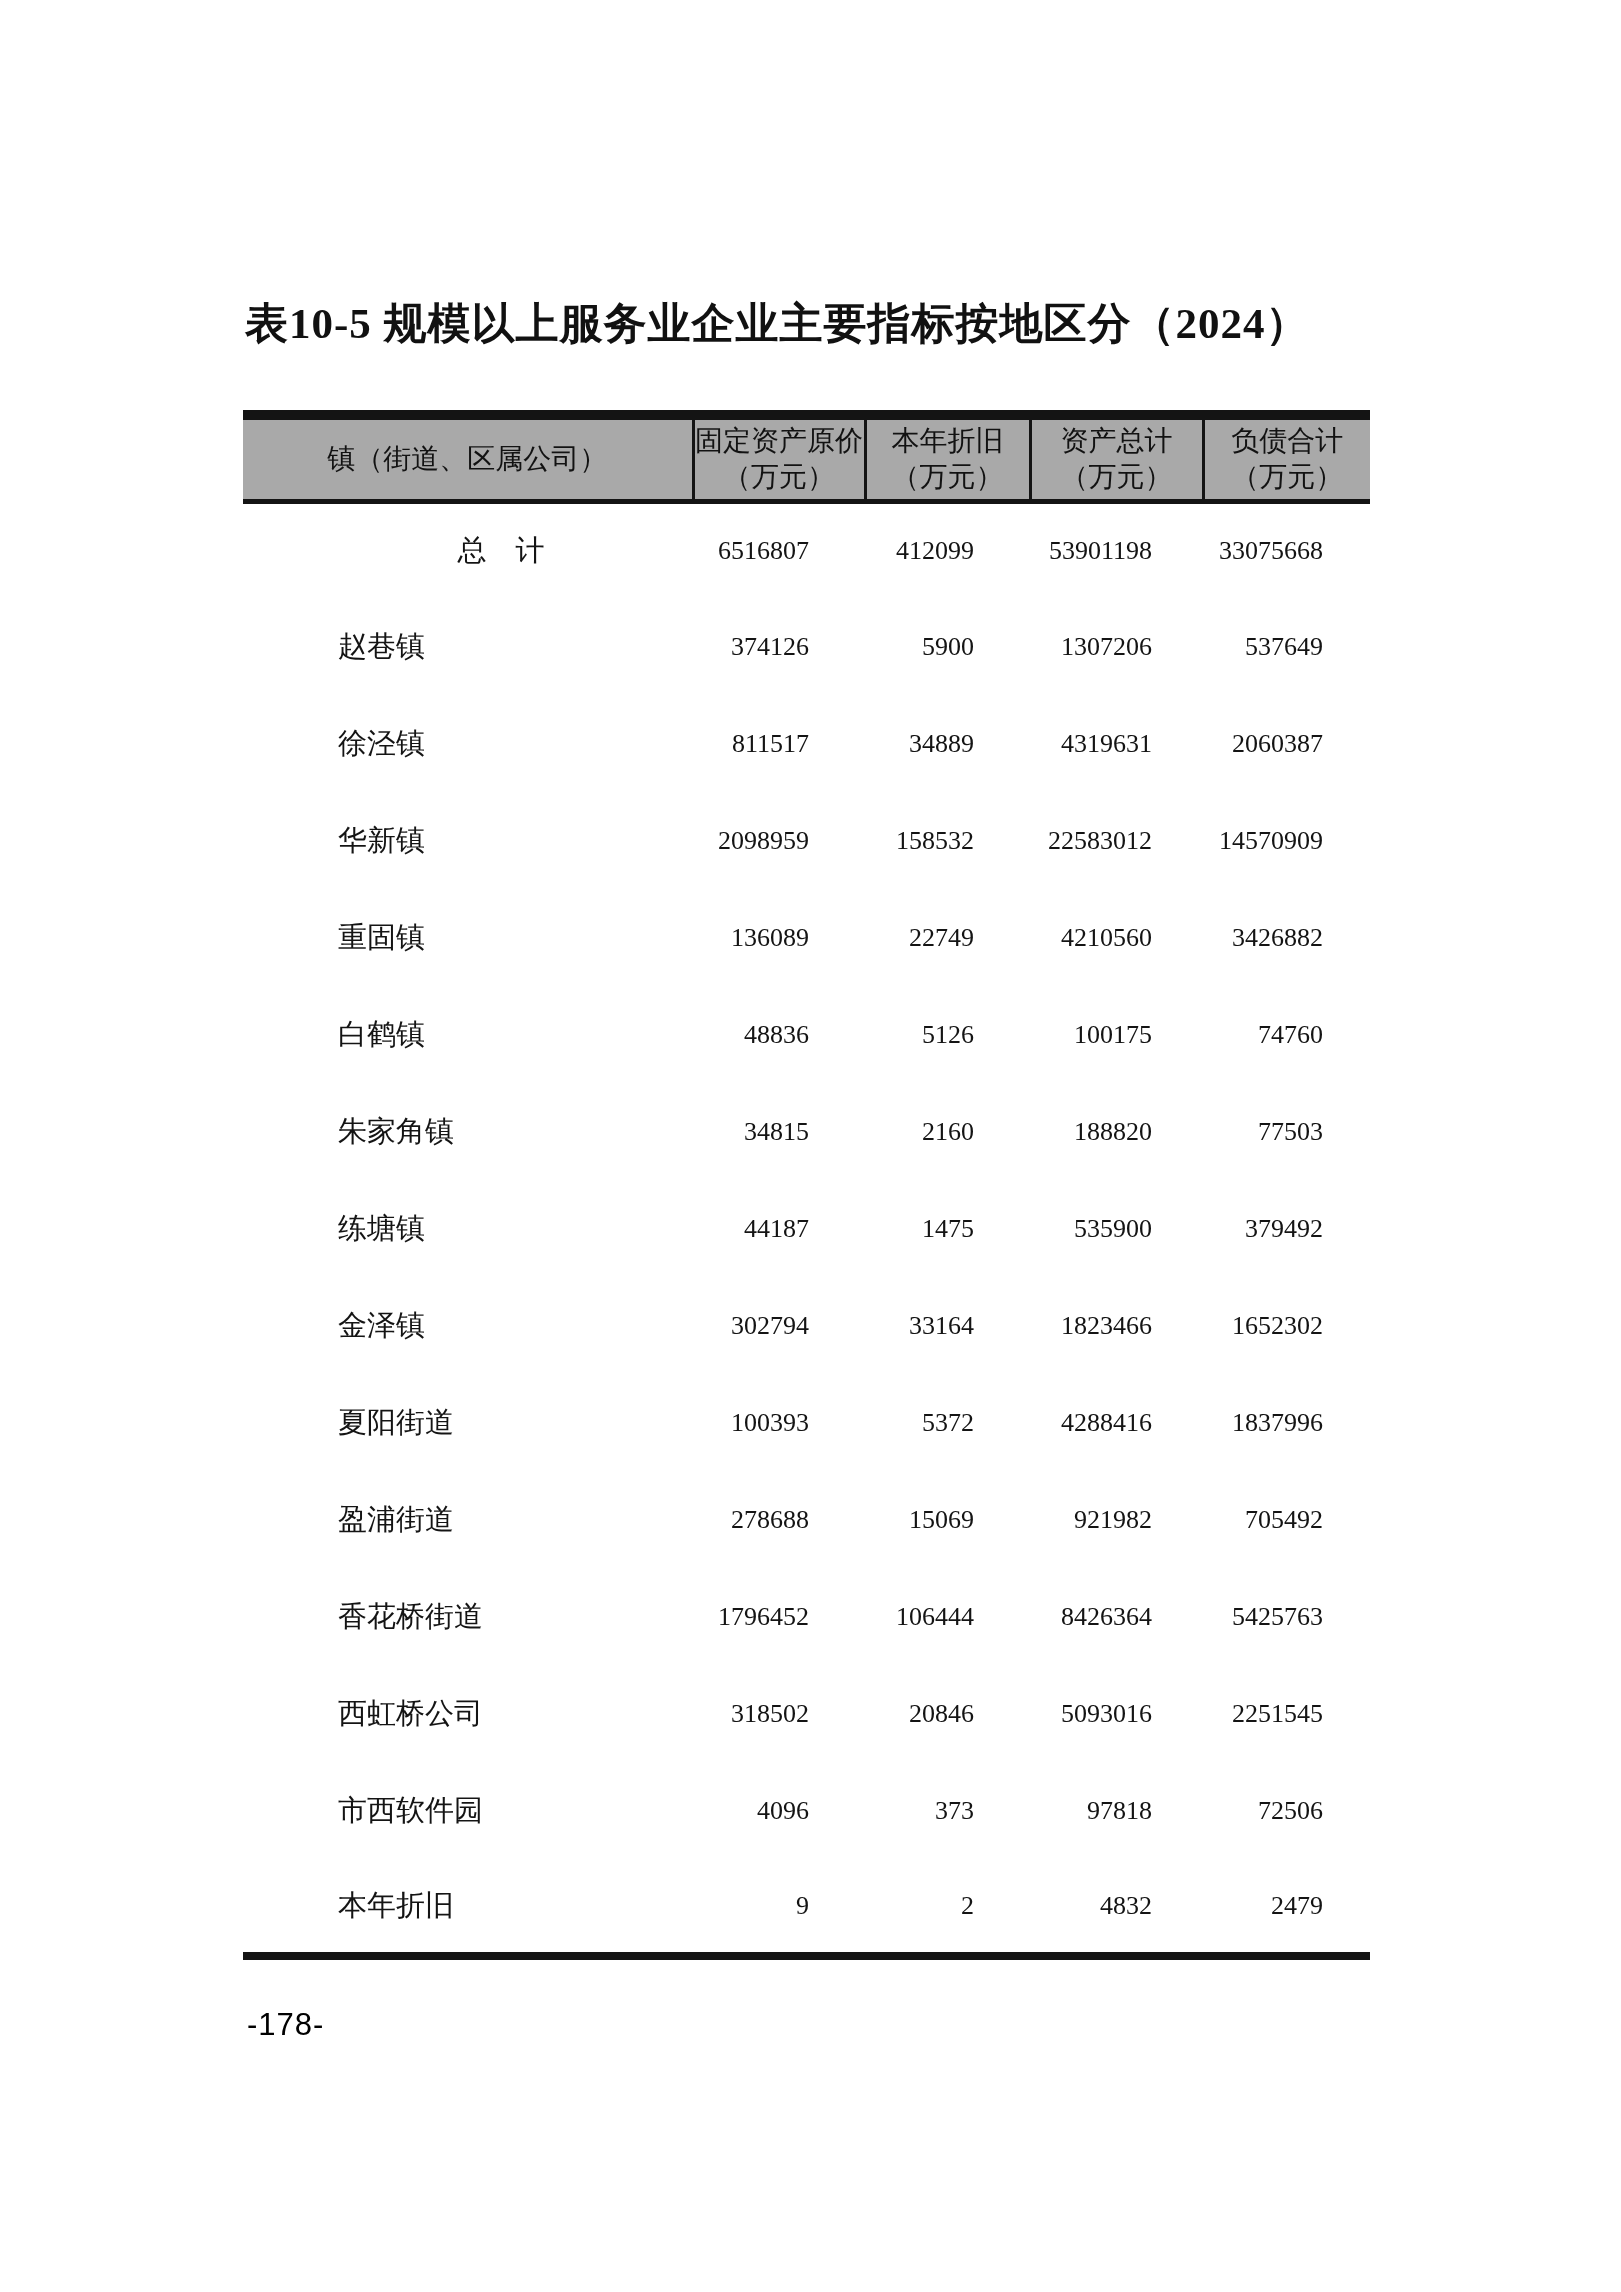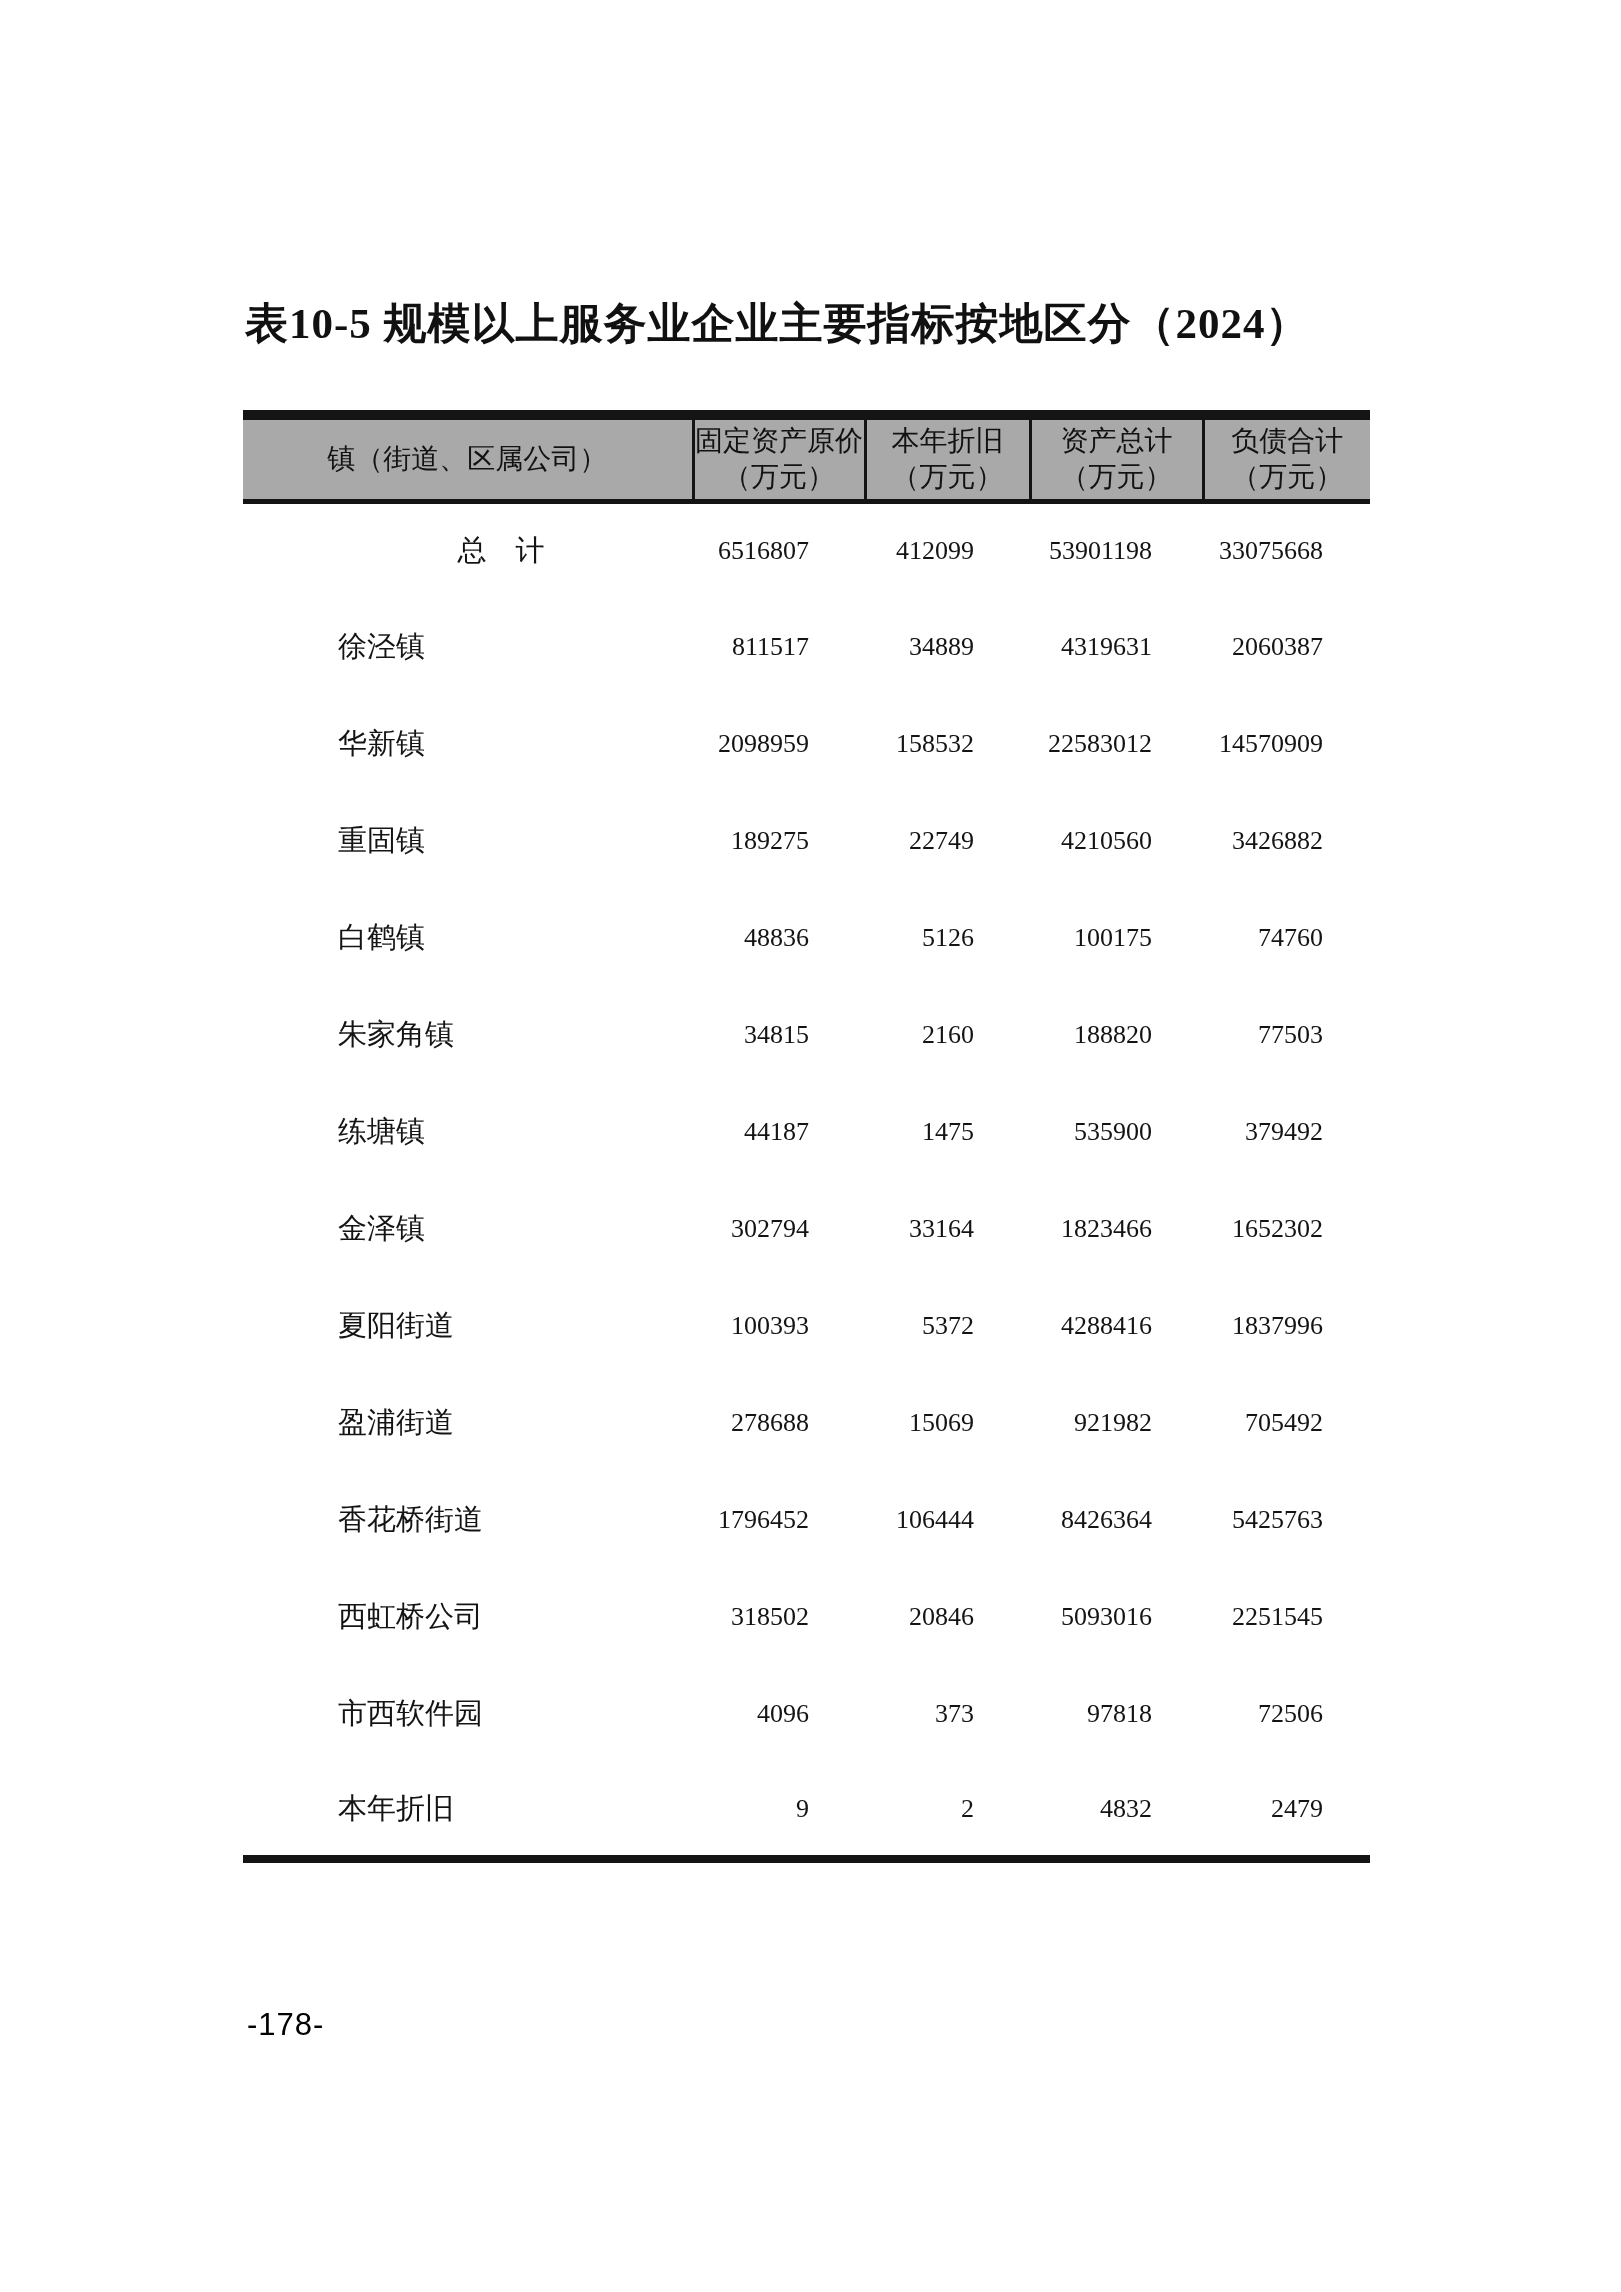--- a/index.html
+++ b/index.html
@@ -84,36 +84,43 @@
   </thead>
   <tbody>
     <tr class="total">
       <td class="name">总　计</td>
       <td class="num">6516807</td>
       <td class="num">412099</td>
       <td class="num">53901198</td>
       <td class="num">33075668</td>
     </tr>
     <tr>
+      <td class="name">赵巷镇</td>
+      <td class="num">374126</td>
+      <td class="num">5900</td>
+      <td class="num">1307206</td>
+      <td class="num">537649</td>
+    </tr>
+    <tr>
       <td class="name">徐泾镇</td>
       <td class="num">811517</td>
       <td class="num">34889</td>
       <td class="num">4319631</td>
       <td class="num">2060387</td>
     </tr>
     <tr>
       <td class="name">华新镇</td>
       <td class="num">2098959</td>
       <td class="num">158532</td>
       <td class="num">22583012</td>
       <td class="num">14570909</td>
     </tr>
     <tr>
       <td class="name">重固镇</td>
-      <td class="num">189275</td>
+      <td class="num">136089</td>
       <td class="num">22749</td>
       <td class="num">4210560</td>
       <td class="num">3426882</td>
     </tr>
     <tr>
       <td class="name">白鹤镇</td>
       <td class="num">48836</td>
       <td class="num">5126</td>
       <td class="num">100175</td>
       <td class="num">74760</td>

